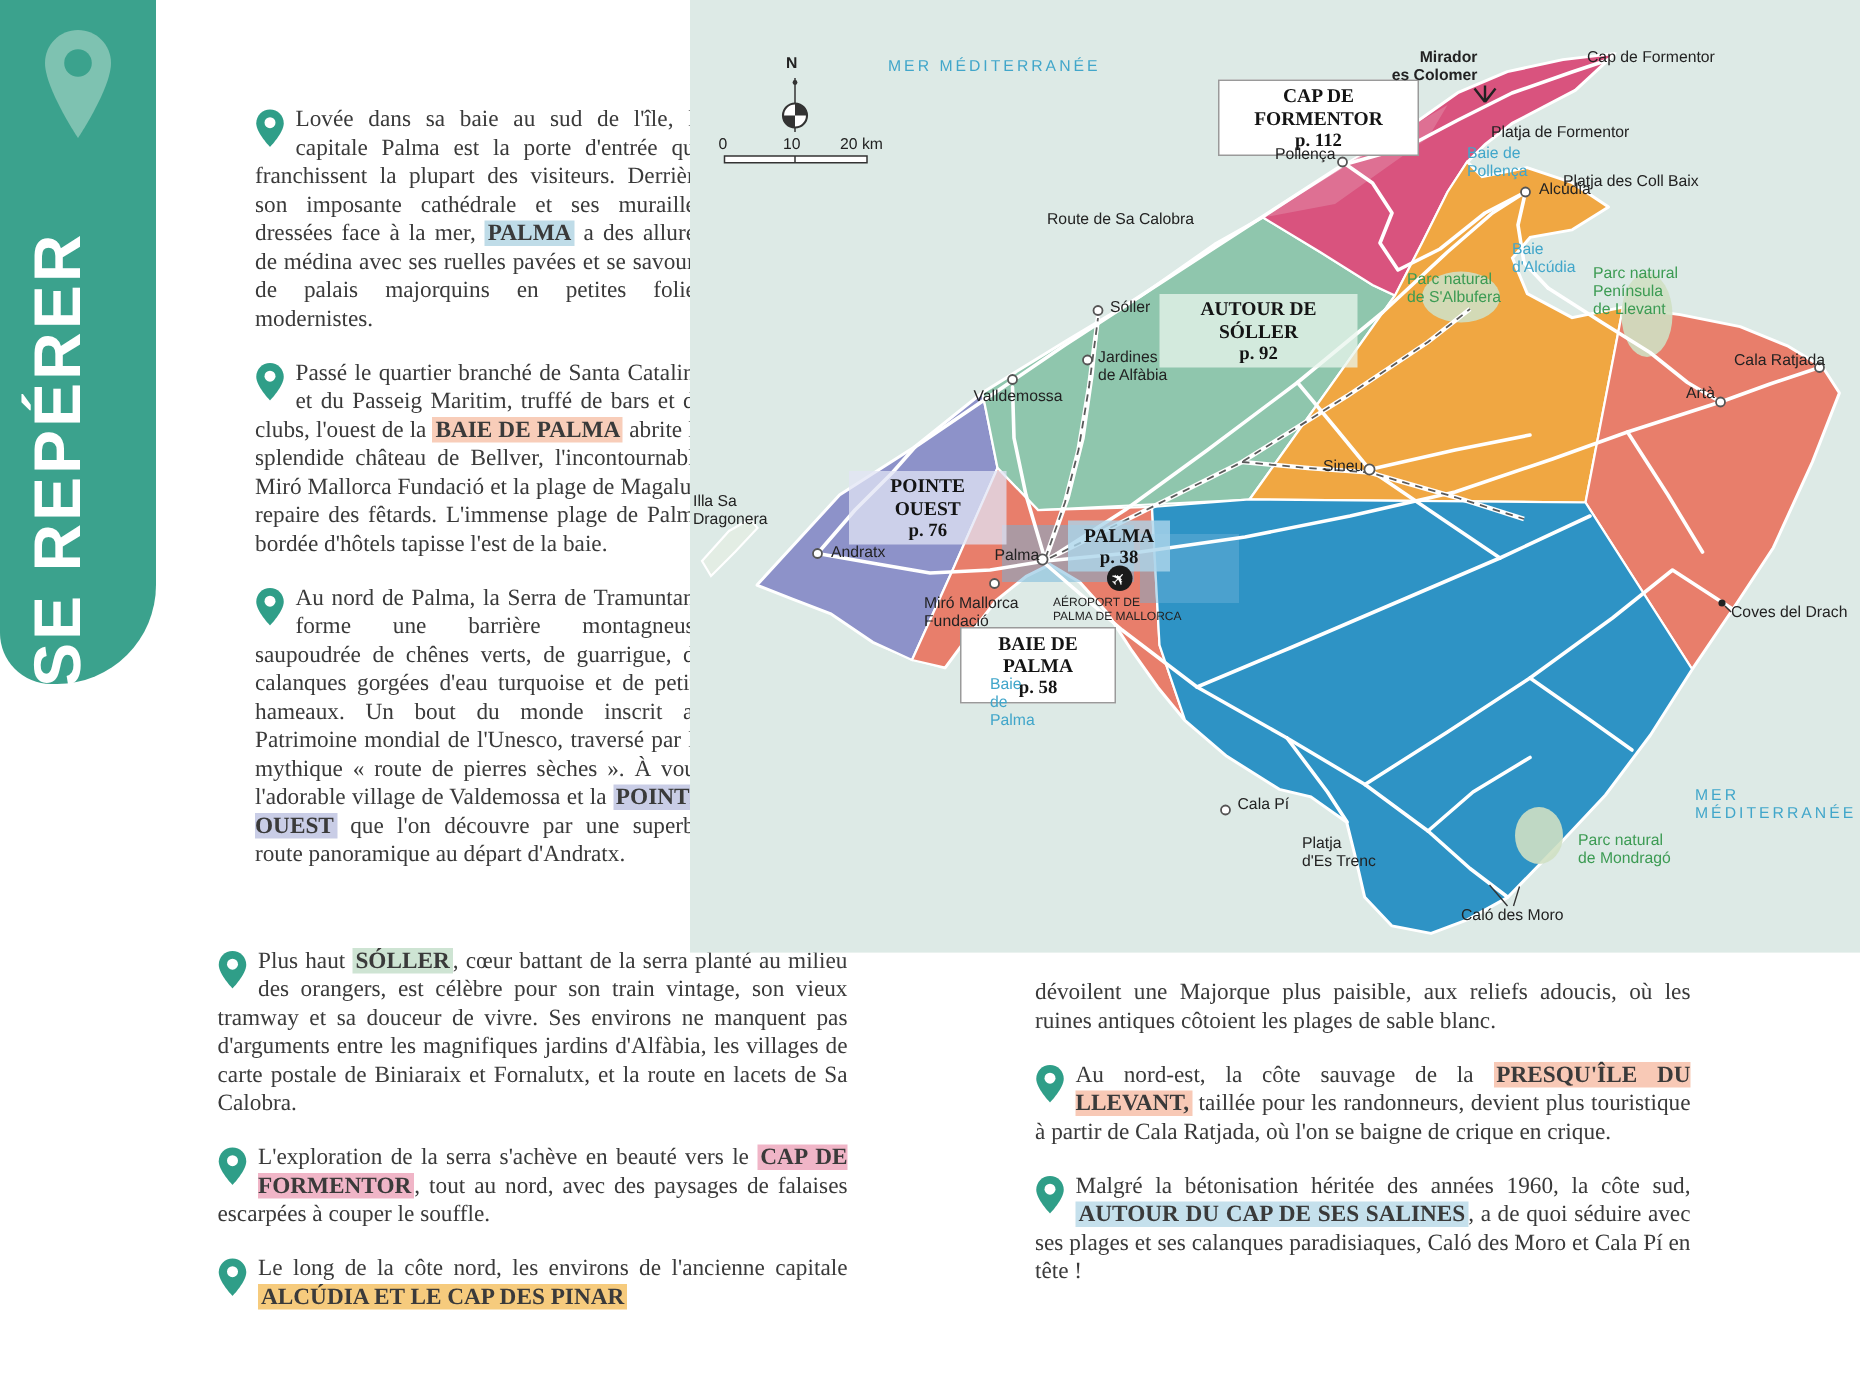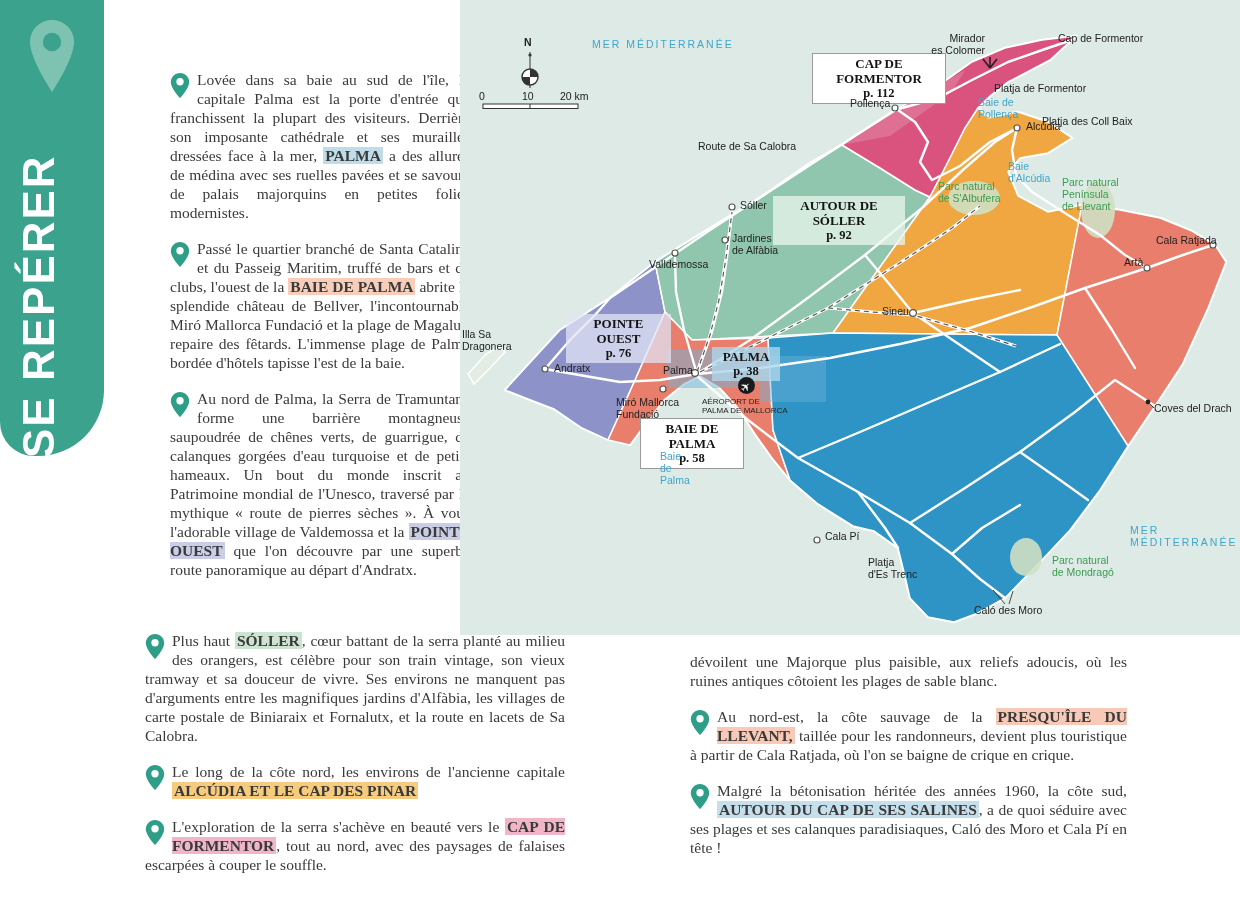--- a/index.html
+++ b/index.html
@@ -23,21 +23,21 @@
   .para{margin:0 0 17px 0;}
   .para .pin{float:left;margin:2px 7px 0 0;}
   .hl{font-weight:bold;padding:0 2px;}
 
   
   .map{position:absolute;left:460px;top:0;width:780px;height:635px;background:#DDEAE6;
        font-family:"Liberation Sans",sans-serif;}
   .map svg.base{position:absolute;left:0;top:0;}
   .ml{position:absolute;font-size:10.5px;line-height:12px;color:#222;white-space:pre-line;}
   .ml.center{}
-  .ml.right{text-align:right;}
+  .ml.right{text-align:right;font-weight:bold;}
   .sea{color:#41A6CA;}
   .sea.spread{letter-spacing:2px;font-size:10.5px;padding-left:24px;}
   .park{color:#3C9B53;}
   .tiny{font-size:8px;line-height:9px;}
   .rbox{position:absolute;text-align:center;font-family:"Liberation Serif",serif;
         font-weight:bold;color:#141414;font-size:13px;line-height:15px;padding:2px 5px;
         background:rgba(255,255,255,0.55);}
   .rbox .rpage{display:block;font-size:12.5px;}
   .rbox.solid{background:#fff;border:1px solid #9a9a9a;}
   .pre{white-space:pre-line;}
@@ -74,25 +74,25 @@
 </div>
 
 <div class="col col-wide">
   <p class="para"><svg width="20" height="27" viewBox="0 0 24 32" class="pin">
         <path d="M12,1 C5.9,1 1,5.9 1,12 c0,7.5 11,19 11,19 s11,-11.5 11,-19 C23,5.9 18.1,1 12,1 z" fill="#2F9E88"></path>
         <circle cx="12" cy="11.5" r="4.4" fill="#ffffff"></circle>
       </svg><span>Plus haut </span><span class="hl" style="background-color: rgb(206, 228, 211);">SÓLLER</span><span>, cœur battant de la serra planté au milieu des orangers, est célèbre pour son train vintage, son vieux tramway et sa douceur de vivre. Ses environs ne manquent pas d'arguments entre les magnifiques jardins d'Alfàbia, les villages de carte postale de Biniaraix et Fornalutx, et la route en lacets de Sa Calobra.</span></p>
   <p class="para"><svg width="20" height="27" viewBox="0 0 24 32" class="pin">
         <path d="M12,1 C5.9,1 1,5.9 1,12 c0,7.5 11,19 11,19 s11,-11.5 11,-19 C23,5.9 18.1,1 12,1 z" fill="#2F9E88"></path>
         <circle cx="12" cy="11.5" r="4.4" fill="#ffffff"></circle>
+      </svg><span>L'exploration de la serra s'achève en beauté vers le </span><span class="hl" style="background-color: rgb(240, 181, 199);">CAP DE FORMENTOR</span><span>, tout au nord, avec des paysages de falaises escarpées à couper le souffle.</span></p>
+  <p class="para"><svg width="20" height="27" viewBox="0 0 24 32" class="pin">
+        <path d="M12,1 C5.9,1 1,5.9 1,12 c0,7.5 11,19 11,19 s11,-11.5 11,-19 C23,5.9 18.1,1 12,1 z" fill="#2F9E88"></path>
+        <circle cx="12" cy="11.5" r="4.4" fill="#ffffff"></circle>
       </svg><span>Le long de la côte nord, les environs de l'ancienne capitale </span><span class="hl" style="background-color: rgb(246, 203, 125);">ALCÚDIA ET LE CAP DES PINAR</span></p>
-  <p class="para"><svg width="20" height="27" viewBox="0 0 24 32" class="pin">
-        <path d="M12,1 C5.9,1 1,5.9 1,12 c0,7.5 11,19 11,19 s11,-11.5 11,-19 C23,5.9 18.1,1 12,1 z" fill="#2F9E88"></path>
-        <circle cx="12" cy="11.5" r="4.4" fill="#ffffff"></circle>
-      </svg><span>L'exploration de la serra s'achève en beauté vers le </span><span class="hl" style="background-color: rgb(240, 181, 199);">CAP DE FORMENTOR</span><span>, tout au nord, avec des paysages de falaises escarpées à couper le souffle.</span></p>
 </div>
 
 <div class="col col-right">
   <p class="para"><span>dévoilent une Majorque plus paisible, aux reliefs adoucis, où les ruines antiques côtoient les plages de sable blanc.</span></p>
   <p class="para"><svg width="20" height="27" viewBox="0 0 24 32" class="pin">
         <path d="M12,1 C5.9,1 1,5.9 1,12 c0,7.5 11,19 11,19 s11,-11.5 11,-19 C23,5.9 18.1,1 12,1 z" fill="#2F9E88"></path>
         <circle cx="12" cy="11.5" r="4.4" fill="#ffffff"></circle>
       </svg><span>Au nord-est, la côte sauvage de la </span><span class="hl" style="background-color: rgb(248, 201, 182);">PRESQU'ÎLE DU LLEVANT,</span><span> taillée pour les randonneurs, devient plus touristique à partir de Cala Ratjada, où l'on se baigne de crique en crique.</span></p>
   <p class="para"><svg width="20" height="27" viewBox="0 0 24 32" class="pin">
         <path d="M12,1 C5.9,1 1,5.9 1,12 c0,7.5 11,19 11,19 s11,-11.5 11,-19 C23,5.9 18.1,1 12,1 z" fill="#2F9E88"></path>

